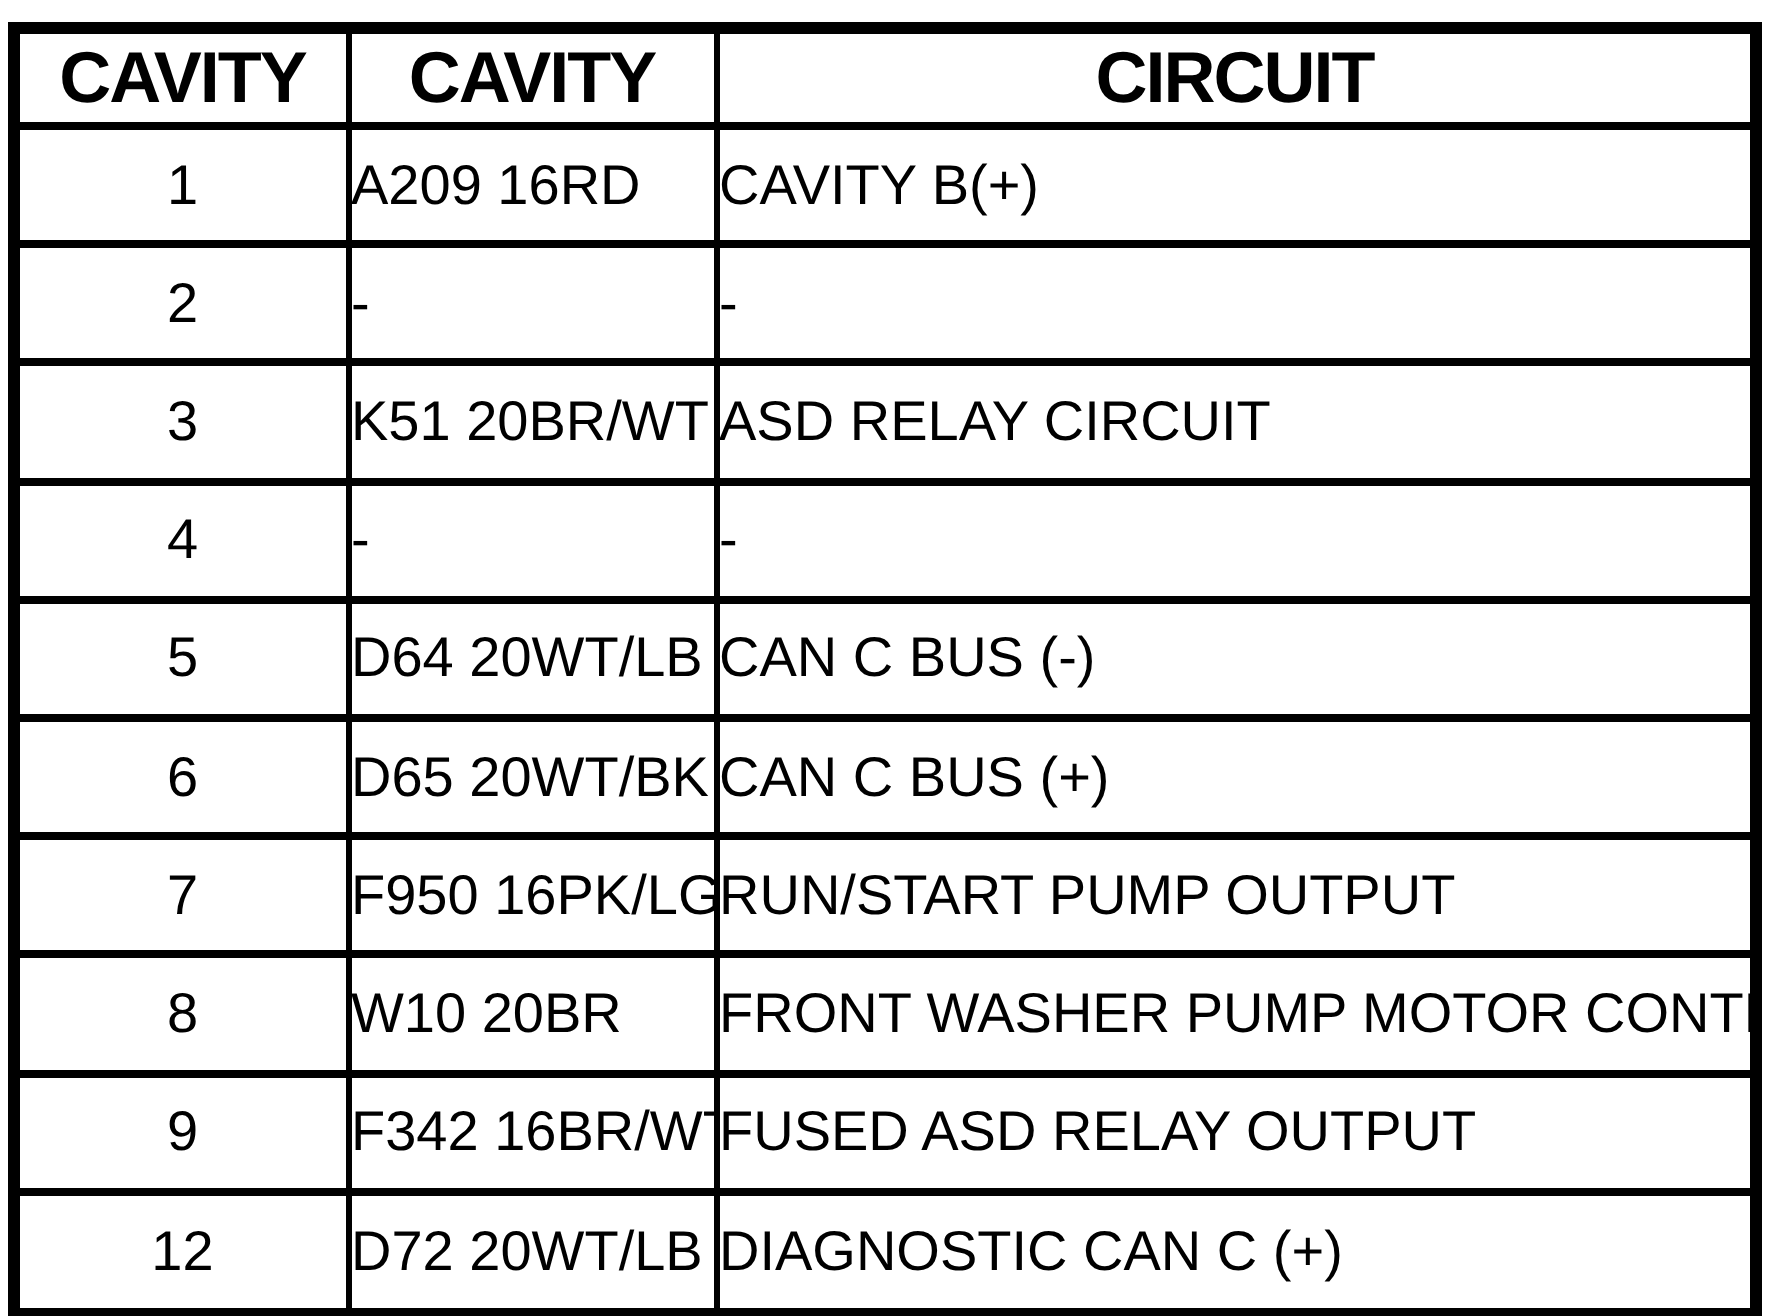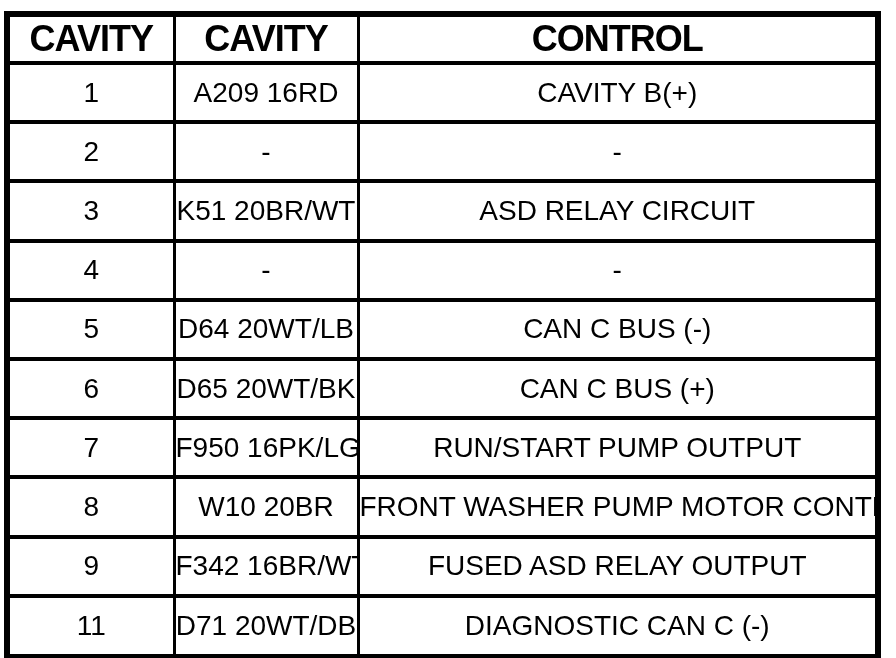--- a/index.html
+++ b/index.html
@@ -48,38 +48,38 @@
   td {
     font-size: 28px;
     font-weight: normal;
     line-height: 1;
   }
   td.cavity {
     text-align: center;
   }
   td.circuit,
   td.function {
-    text-align: center;
+    text-align: left;
     padding-left: 7px;
   }
 </style>
 </head>
 <body>
 
 <table class="pinout">
   <colgroup>
     <col style="width:167px">
     <col style="width:184px">
     <col>
   </colgroup>
   <thead>
     <tr>
       <th>CAVITY</th>
       <th>CAVITY</th>
-      <th>CONTROL</th>
+      <th>CIRCUIT</th>
     </tr>
   </thead>
   <tbody>
       <tr>
         <td class="cavity">1</td>
         <td class="circuit">A209 16RD</td>
         <td class="function">CAVITY B(+)</td>
       </tr>
       <tr>
         <td class="cavity">2</td>
@@ -115,18 +115,18 @@
         <td class="cavity">8</td>
         <td class="circuit">W10 20BR</td>
         <td class="function">FRONT WASHER PUMP MOTOR CONTROL</td>
       </tr>
       <tr>
         <td class="cavity">9</td>
         <td class="circuit">F342 16BR/WT</td>
         <td class="function">FUSED ASD RELAY OUTPUT</td>
       </tr>
       <tr>
-        <td class="cavity">11</td>
-        <td class="circuit">D71 20WT/DB</td>
-        <td class="function">DIAGNOSTIC CAN C (-)</td>
+        <td class="cavity">12</td>
+        <td class="circuit">D72 20WT/LB</td>
+        <td class="function">DIAGNOSTIC CAN C (+)</td>
       </tr>
     </tbody>
 </table>
 
 </body></html>

